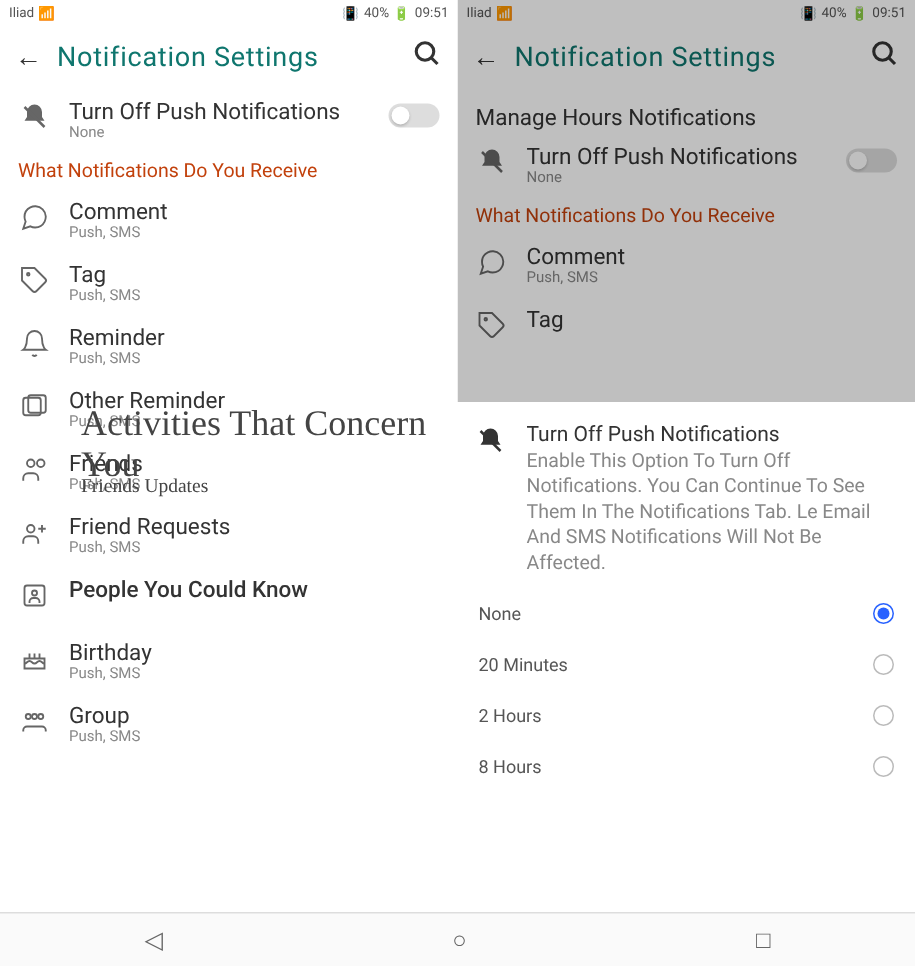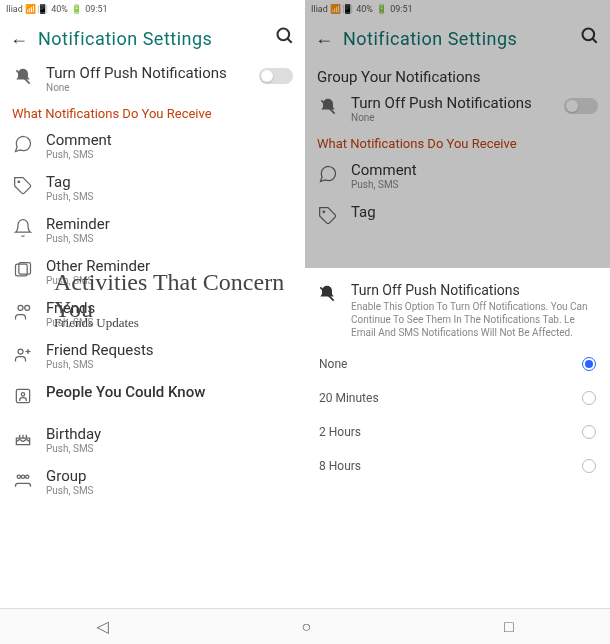--- a/index.html
+++ b/index.html
@@ -25,20 +25,21 @@
       position: absolute;
       top: 0; left: 0; right: 0;
       height: 268px;
       background: rgba(0,0,0,0.25);
       z-index: 5;
       pointer-events: none;
     }
     .status-bar {
       height: 18px;
       display: flex;
+      justify-content: space-between;
       align-items: center;
       padding: 0 6px;
       font-size: 9px;
       color: #555;
     }
     .status-left, .status-right { display: flex; align-items: center; gap: 3px; }
     .header {
       display: flex;
       align-items: center;
       padding: 8px 10px;
@@ -148,21 +149,21 @@
       width: 22px;
       margin-top: 2px;
       color: #333;
     }
     .sheet-title {
       font-size: 14px;
       color: #333;
       margin-bottom: 2px;
     }
     .sheet-desc {
-      font-size: 10px;
+      font-size: 13px;
       color: #888;
       line-height: 1.3;
     }
     .option-row {
       display: flex;
       align-items: center;
       justify-content: space-between;
       padding: 10px 14px;
       font-size: 12px;
       color: #555;
@@ -385,21 +386,21 @@
     <span class="back-icon">←</span>
     <span class="header-title">Notification Settings</span>
     <span class="search-icon">
       <svg width="20" height="20" viewBox="0 0 24 24" fill="none" stroke="currentColor" stroke-width="2.5">
           <circle cx="10" cy="10" r="7"></circle>
           <line x1="20" y1="20" x2="15" y2="15"></line>
         </svg>
     </span>
   </div>
 
-  <div class="section-heading">Group Your Notifications</div>
+  <div class="section-heading">Manage Hours Notifications</div>
 
   <div class="list-row">
     <div class="list-icon">
       <svg width="20" height="20" viewBox="0 0 24 24" fill="currentColor">
           <path d="M12 2a6 6 0 00-6 6v4l-2 3h16l-2-3V8a6 6 0 00-6-6z"></path>
           <line x1="4" y1="4" x2="20" y2="20" stroke="currentColor" stroke-width="2"></line>
         </svg>
     </div>
     <div class="list-text">
       <div class="list-title">Turn Off Push Notifications</div>

